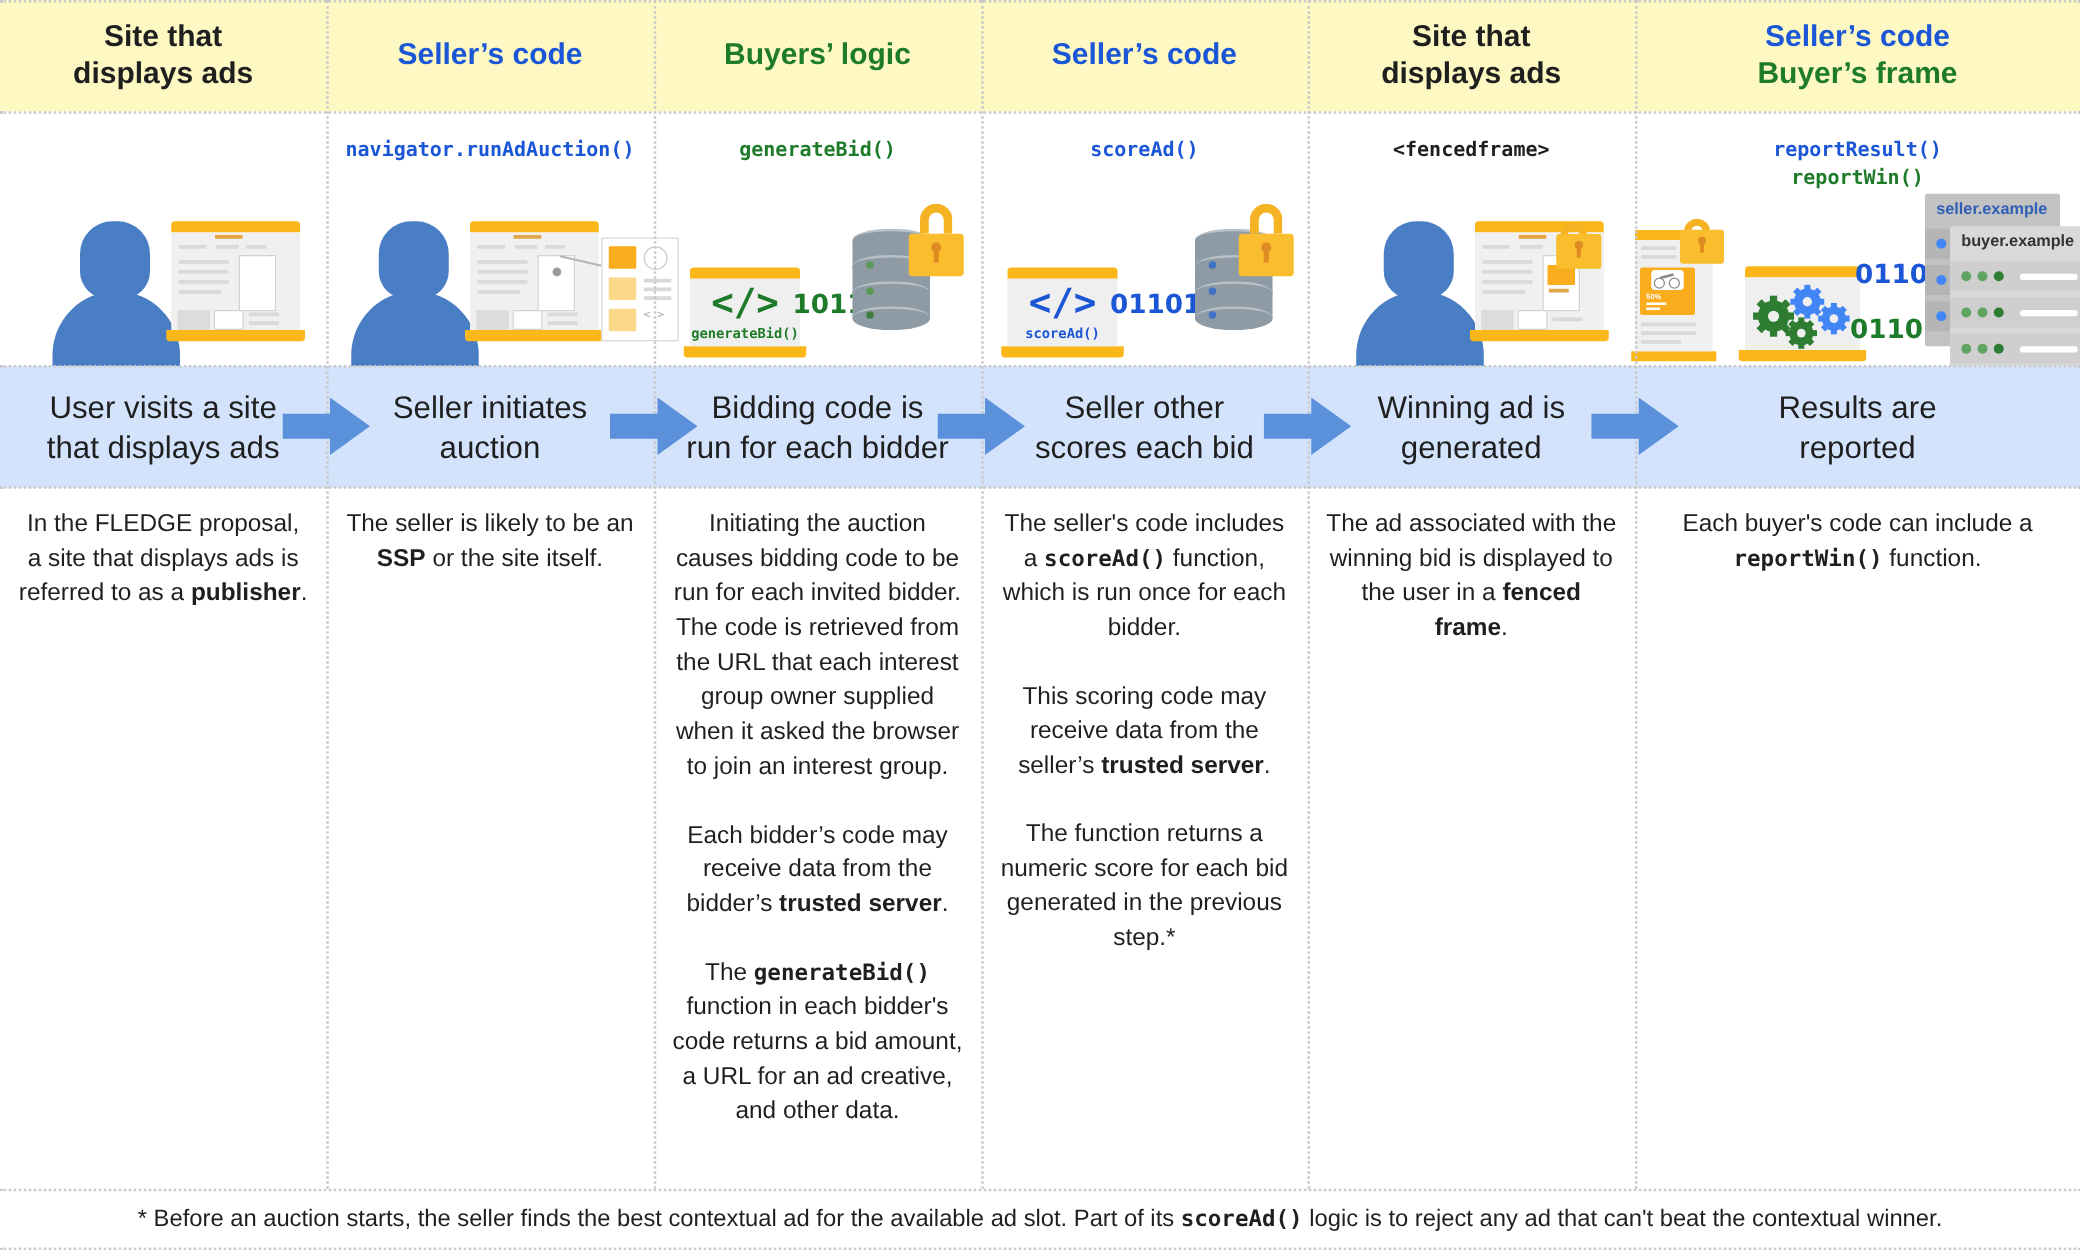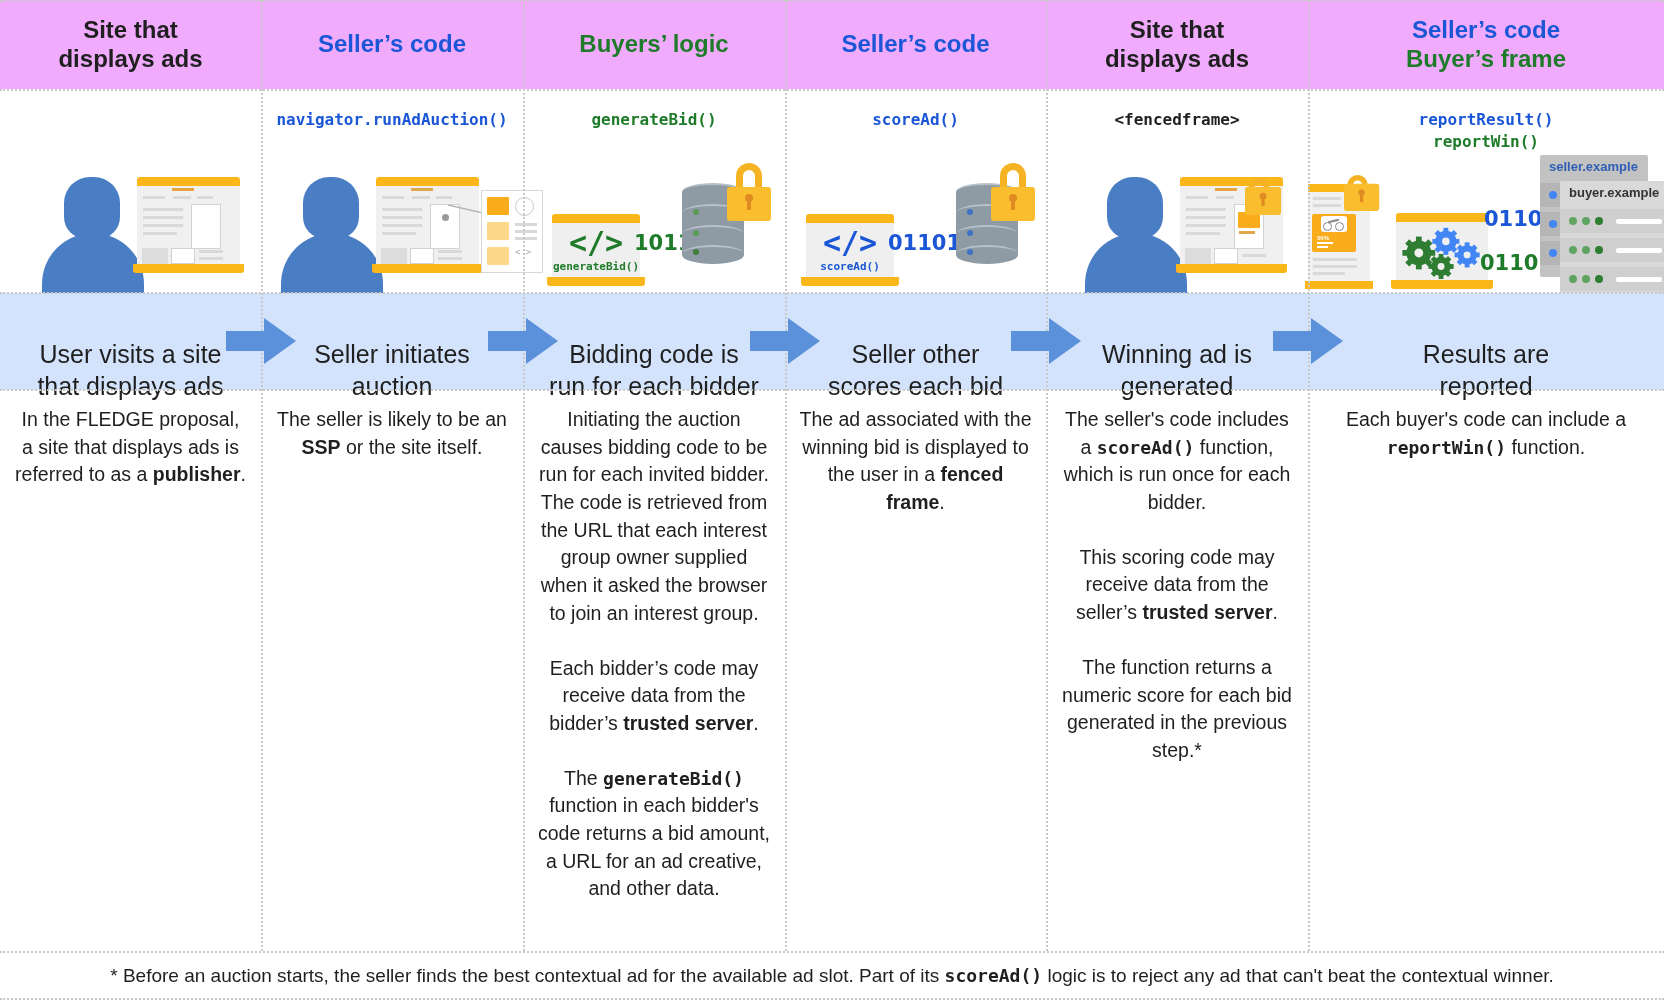--- a/index.html
+++ b/index.html
@@ -24,21 +24,21 @@
   .hline {
     position: absolute; left: 0; width: 1664px; height: 0;
     border-top: 2px dotted #c9c9c9;
     z-index: 5;
   }
 
   
   .header-row {
     position: absolute; left: 0; top: 0;
     width: 1664px; height: 89px;
-    background: #f0abfc;
+    background: #fef9c3;
     display: grid;
     grid-template-columns: 261px 262px 262px 261px 262px 356px;
     z-index: 2;
   }
   .hcell {
     display: flex; flex-direction: column;
     align-items: center; justify-content: center;
     font-size: 24px; font-weight: 700; line-height: 1.18;
     text-align: center;
   }
@@ -200,21 +200,20 @@
   .step-band {
     position: absolute; left: 0; top: 293px;
     width: 1664px; height: 97px;
     background: #d3e3fc;
     z-index: 3;
   }
   .steps {
     position: absolute; left: 0; top: 0; width: 1664px; height: 97px;
     display: grid;
     grid-template-columns: 261px 262px 262px 261px 262px 356px;
-    margin-top: 28px;
   }
   .step {
     display: flex; align-items: center; justify-content: center;
     text-align: center;
     font-size: 25px; color: #1f1f1f; line-height: 1.28;
     padding: 0 18px;
   }
   .arrow {
     position: absolute; top: 50%; transform: translate(-50%,-50%);
     width: 70px; height: 46px; z-index: 6;
@@ -654,26 +653,26 @@
       </div>
       <div class="bcell">
         <p>The seller is likely to be an <b>SSP</b> or the site itself.</p>
       </div>
       <div class="bcell">
         <p>Initiating the auction causes bidding code to be run for each invited bidder. The code is retrieved from the URL that each interest group owner supplied when it asked the browser to join an interest group.</p>
         <p>Each bidder’s code may receive data from the bidder’s <b>trusted server</b>.</p>
         <p>The <code>generateBid()</code> function in each bidder's code returns a bid amount, a URL for an ad creative, and other data.</p>
       </div>
       <div class="bcell">
-        <p>The ad associated with the winning bid is displayed to the user in a <b>fenced frame</b>.</p>
-      </div>
-      <div class="bcell">
         <p>The seller's code includes a <code>scoreAd()</code> function, which is run once for each bidder.</p>
         <p>This scoring code may receive data from the seller’s <b>trusted server</b>.</p>
         <p>The function returns a numeric score for each bid generated in the previous step.*</p>
+      </div>
+      <div class="bcell">
+        <p>The ad associated with the winning bid is displayed to the user in a <b>fenced frame</b>.</p>
       </div>
       <div class="bcell">
         <p>Each buyer's code can include a <code>reportWin()</code> function.</p>
       </div>
     </div>
 
   <div class="footnote" id="footnote">
       <div>* Before an auction starts, the seller finds the best contextual ad for the available ad slot. Part of its <code>scoreAd()</code> logic is to reject any ad that can't beat the contextual winner.</div>
     </div>
 

